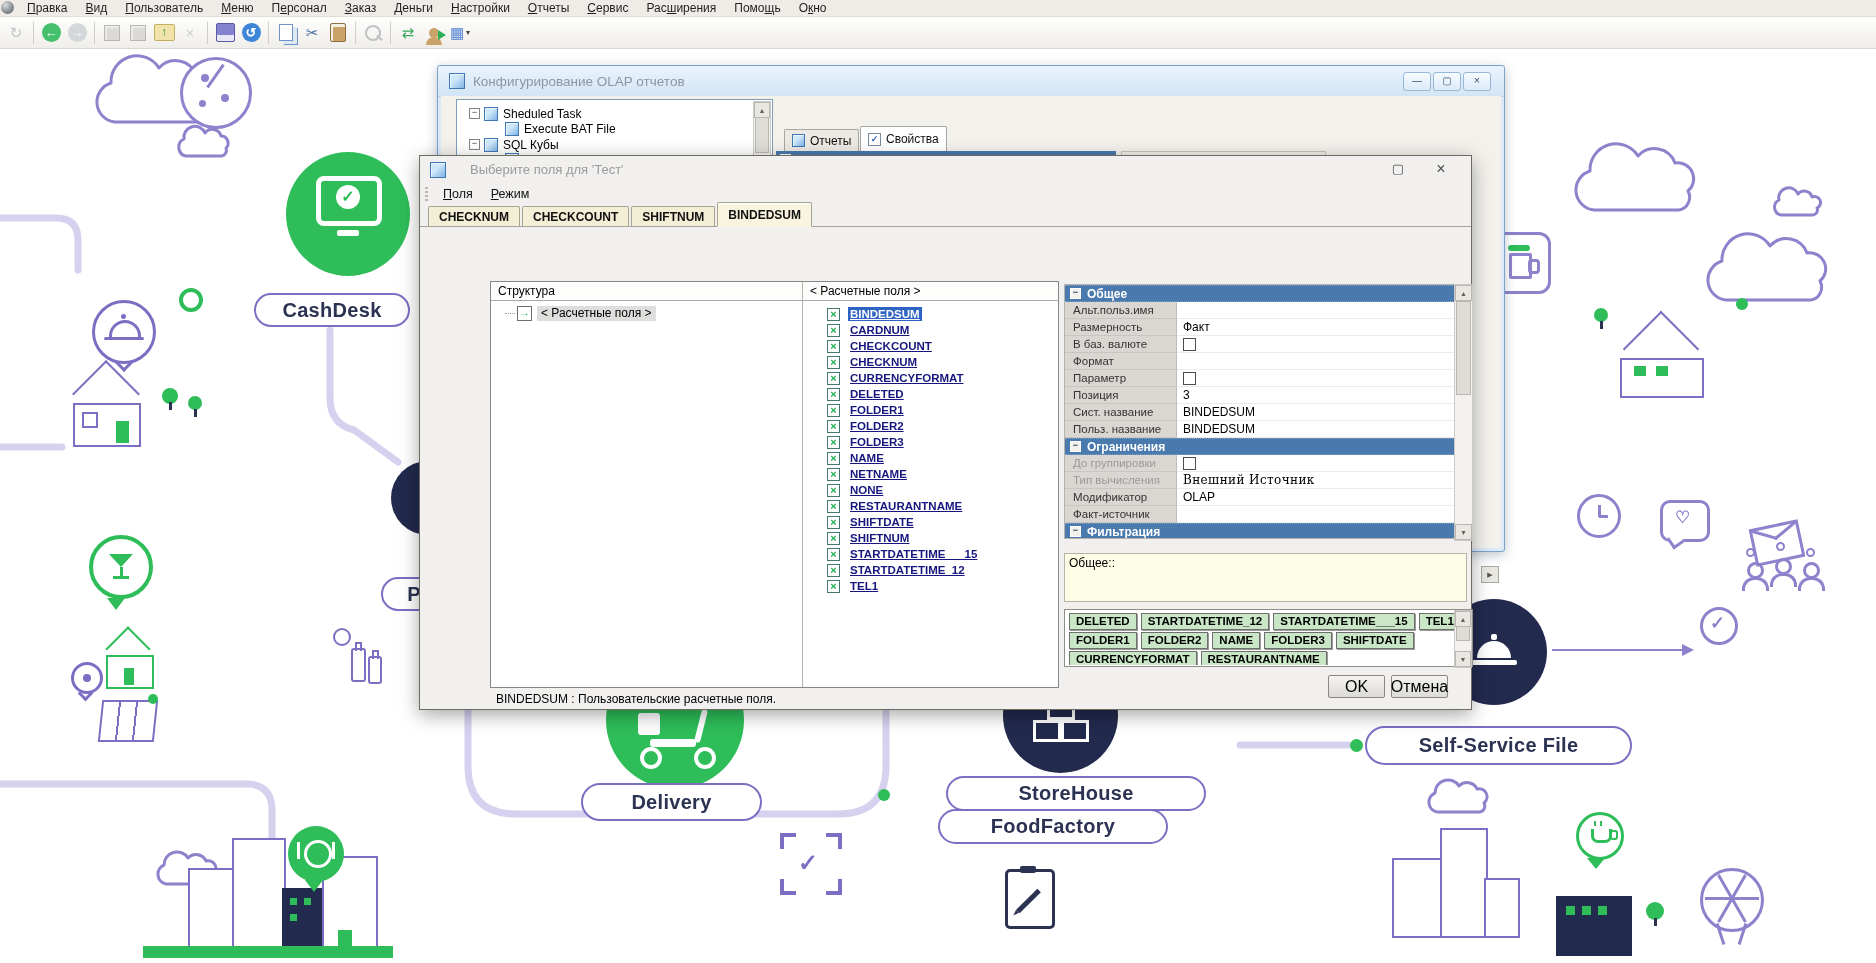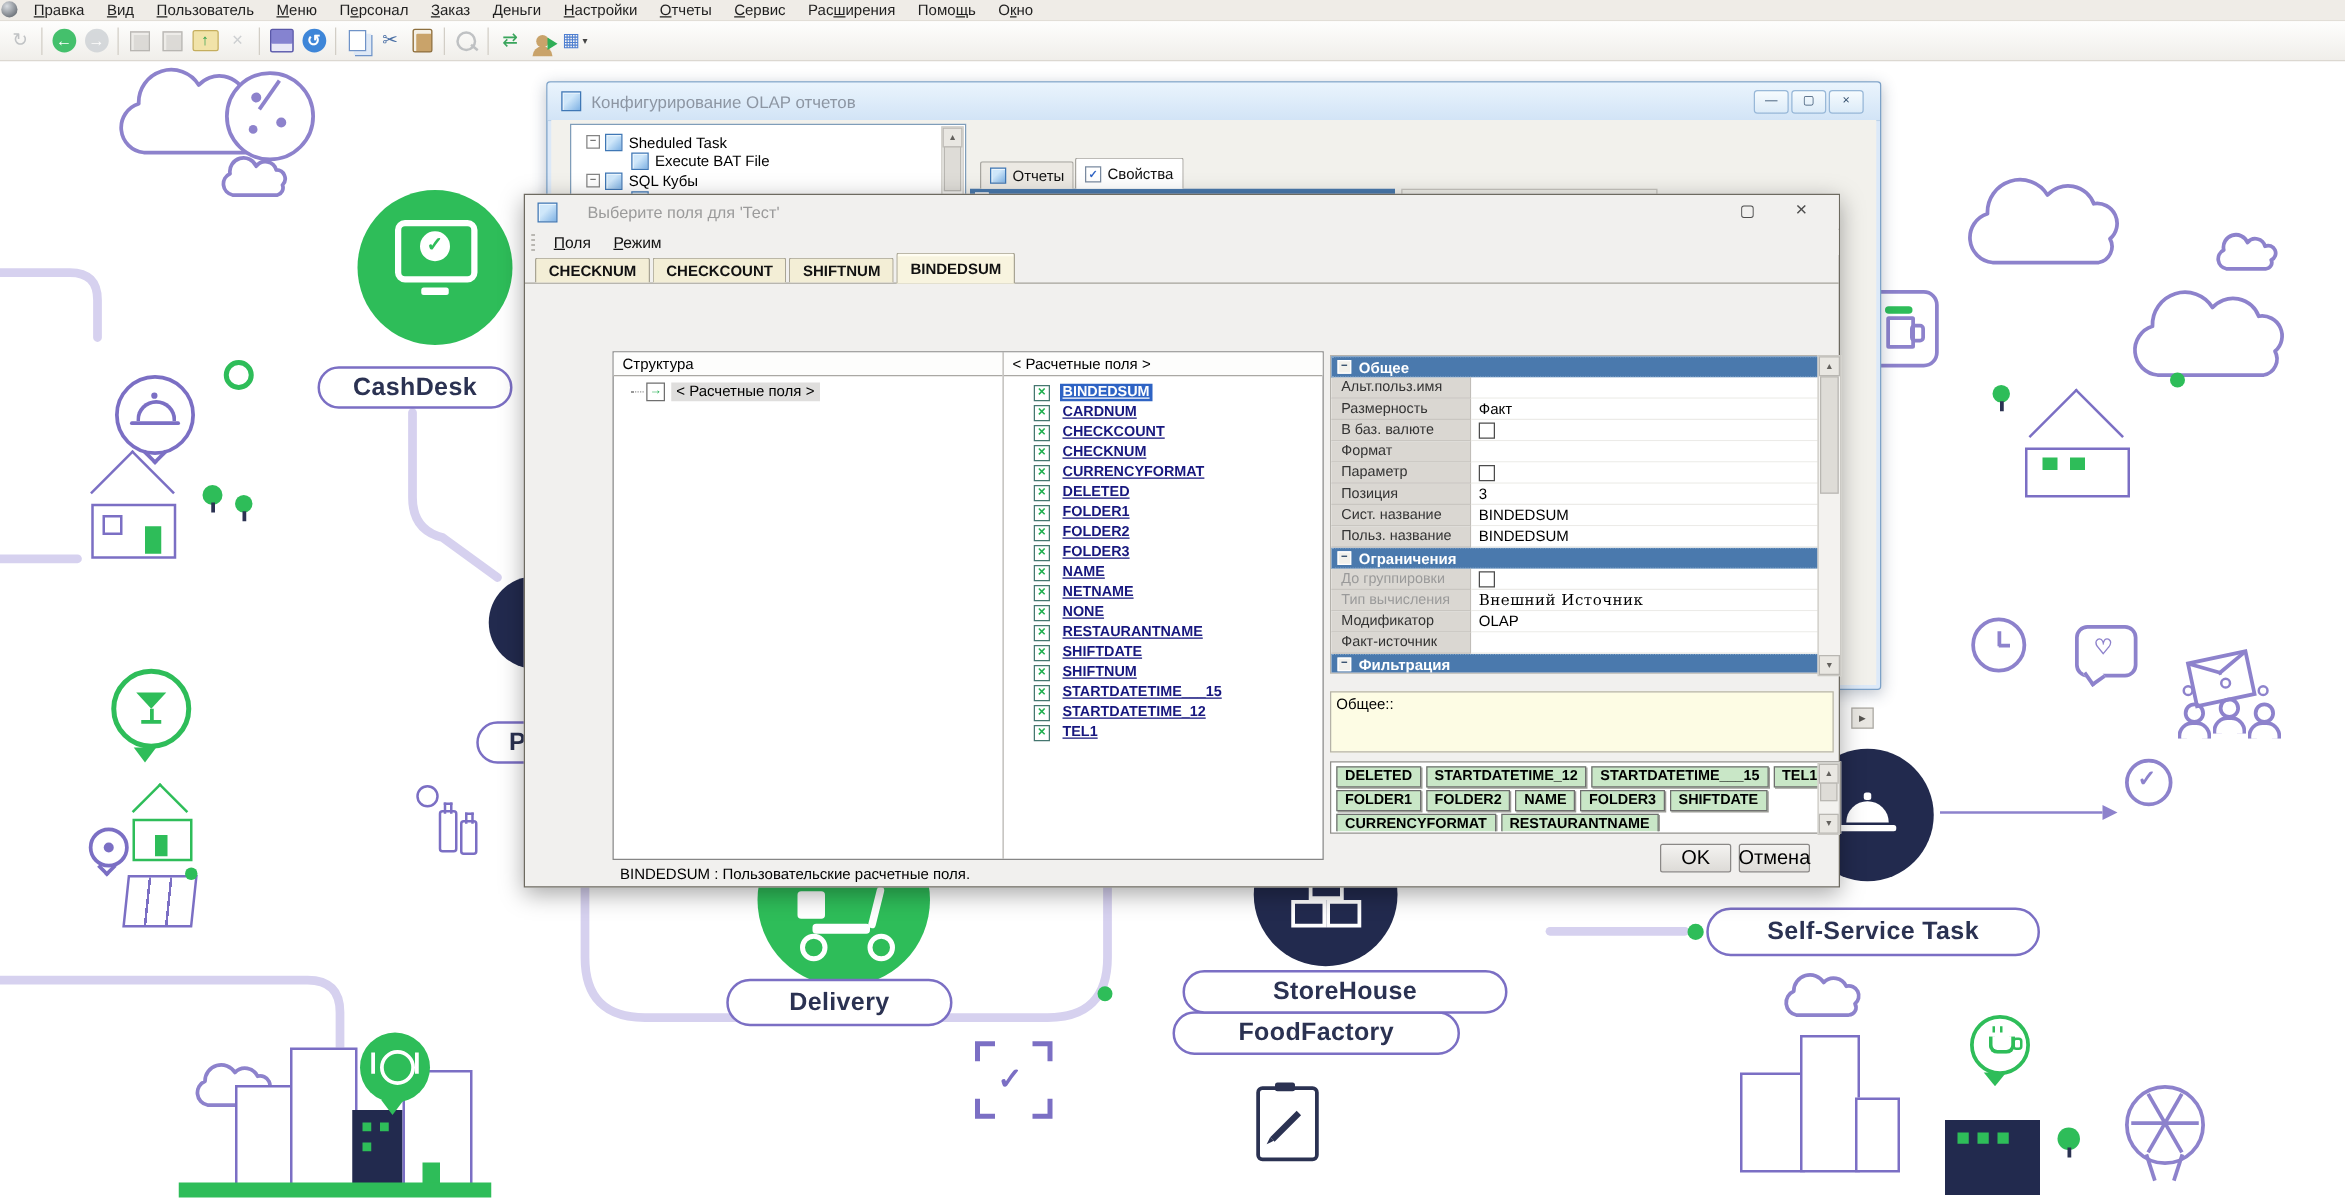--- a/index.html
+++ b/index.html
@@ -402,21 +402,21 @@
     <div class="clip" style="left:1005px;top:869px">
         <div class="pencil"></div>
       </div>
 
     <div class="ncirc" style="left:1441px;top:599px;width:106px;height:106px">
       <div class="bell-dome"></div>
         <div class="bell-base"></div>
         <div class="bell-knob"></div>
     </div>
     <div class="pill" style="left:1365px;top:726px;width:263px;height:35px">
-        <span>Self-Service Task</span>
+        <span>Self-Service File</span>
       </div>
     <div class="gdot" style="left:1350px;top:739px;width:13px;height:13px"></div>
 
     <div class="badge" style="left:1493px;top:232px;width:52px;height:56px">
       <div style="position:absolute;left:12px;top:10px;width:22px;height:6px;background:#2ebd59;border-radius:3px"></div>
       <div class="mug" style="left:13px;top:18px;width:17px;height:20px"></div>
     </div>
     <div class="gdot" style="left:1736px;top:298px;width:12px;height:12px"></div>
     <div class="tree-i" style="left:1594px;top:308px;width:14px;height:14px"></div>
     <div>

